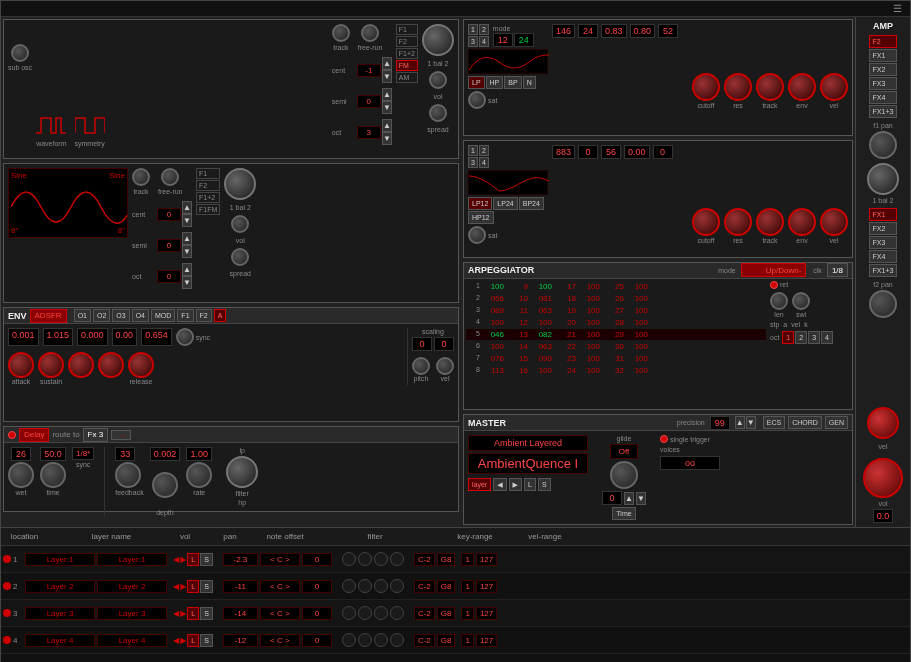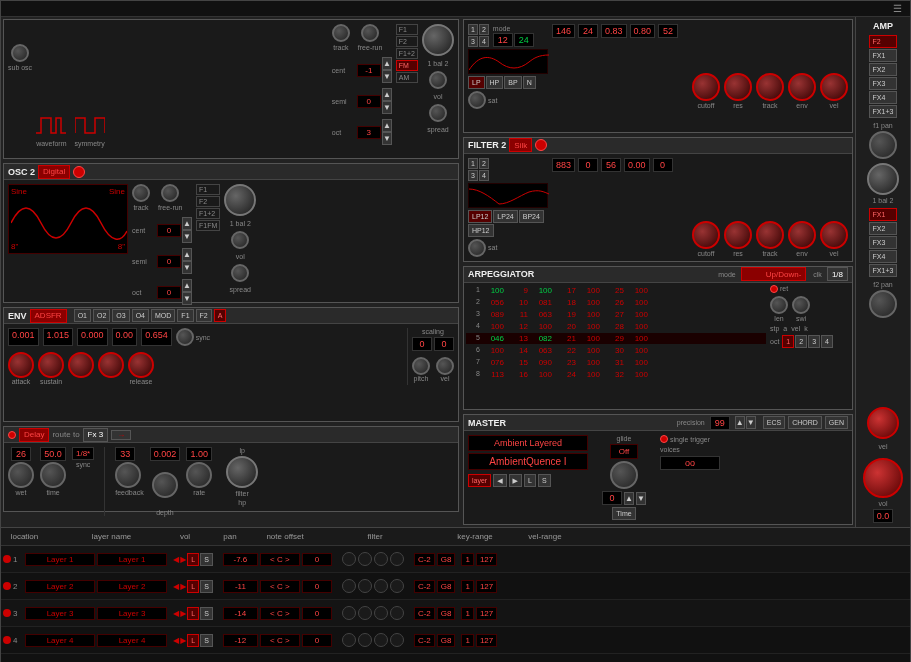--- a/index.html
+++ b/index.html
@@ -369,25 +369,20 @@
             <span class="col-label">1 bal 2</span>
             <div class="knob-small"></div>
             <span class="col-label">vol</span>
             <div class="knob-small"></div>
             <span class="col-label">spread</span>
           </div>
         </div>
       </div>
 
       <div class="osc-block osc2" style="margin:2px; border:1px solid #555;">
-        <div class="block-header">
-          <span style="color:#eee; font-size:9px; font-weight:bold;">OSC 2</span>
-          <div class="label-box label-red" style="cursor:pointer;">Digital</div>
-          <div class="power-btn"></div>
-        </div>
         <div class="block-content" style="display:flex; gap:4px; padding:4px;">
 
           <div style="background:#000; border:1px solid #440000; width:120px; height:70px; position:relative; overflow:hidden;">
             <div style="color:#cc0000; font-size:8px; position:absolute; top:2px; left:2px;">Sine</div>
             <svg width="116" height="60" style="position:absolute; top:8px; left:2px;">
               <path d="M0,30 C10,10 20,10 30,30 C40,50 50,50 60,30 C70,10 80,10 90,30 C100,50 110,50 116,38" stroke="#cc0000" stroke-width="1.5" fill="none"></path>
             </svg>
             <div style="color:#cc0000; font-size:8px; position:absolute; top:2px; right:2px;">Sine</div>
             <div style="color:#cc0000; font-size:8px; position:absolute; bottom:2px; left:2px;">8"</div>
             <div style="color:#cc0000; font-size:8px; position:absolute; bottom:2px; right:2px;">8"</div>
@@ -650,25 +645,20 @@
               </div>
               <div style="display:flex; flex-direction:column; align-items:center; gap:1px;">
                 <div class="knob" style="width:28px;height:28px;background:radial-gradient(circle at 35% 35%,#993333,#330000);border-color:#cc0000;"></div>
                 <span class="col-label">vel</span>
               </div>
             </div>
           </div>
         </div>
 
         <div class="osc-block" style="margin:2px; border:1px solid #555; height:128px;">
-          <div class="block-header">
-            <span style="color:#eee; font-size:9px; font-weight:bold;">FILTER 2</span>
-            <div class="label-box label-red" style="cursor:pointer;">Silk</div>
-            <div class="power-btn"></div>
-          </div>
           <div class="block-content" style="display:flex; gap:4px; padding:4px;">
             <div style="display:flex; flex-direction:column; gap:2px;">
               <div style="display:flex; gap:2px; align-items:center;">
                 <div style="display:grid; grid-template-columns:1fr 1fr; gap:1px; margin-right:2px;">
                   <div style="background:#333; border:1px solid #555; color:#ccc; font-size:7px; padding:1px 2px; text-align:center;">1</div>
                   <div style="background:#333; border:1px solid #555; color:#ccc; font-size:7px; padding:1px 2px; text-align:center;">2</div>
                   <div style="background:#333; border:1px solid #555; color:#ccc; font-size:7px; padding:1px 2px; text-align:center;">3</div>
                   <div style="background:#333; border:1px solid #555; color:#ccc; font-size:7px; padding:1px 2px; text-align:center;">4</div>
                 </div>
               </div>
@@ -869,21 +859,21 @@
               <div class="stepper-btn">▼</div>
             </div>
             <div class="btn-small" style="margin-left:4px;">ECS</div>
             <div class="btn-small">CHORD</div>
             <div class="btn-small">GEN</div>
           </div>
           <div class="block-content" style="display:flex; gap:6px; padding:4px;">
 
             <div style="display:flex; flex-direction:column; gap:2px; width:120px;">
               <div style="background:#000; border:1px solid #440000; color:#ff4444; font-size:9px; padding:2px 4px; text-align:center;">Ambient Layered</div>
-              <div style="background:#000; border:1px solid #440000; color:#ff4444; font-size:10px; padding:2px 4px; text-align:center;">AmbientQuence I</div>
+              <div style="background:#000; border:1px solid #440000; color:#ff4444; font-size:13px; padding:2px 4px; text-align:center;">AmbientQuence I</div>
               <div style="display:flex; gap:2px; margin-top:2px;">
                 <div class="btn-small btn-red">layer</div>
                 <div class="btn-small">◀</div>
                 <div class="btn-small">▶</div>
                 <div class="btn-small">L</div>
                 <div class="btn-small">S</div>
               </div>
             </div>
 
             <div style="display:flex; flex-direction:column; align-items:center; gap:2px; width:60px;">
@@ -969,21 +959,21 @@
         <span style="color:#888;font-size:8px;">1</span>
       </div>
       <div style="background:#000;border:1px solid #440000;color:#cc0000;font-size:8px;padding:1px 4px;width:70px;text-align:center;">Layer 1</div>
       <div style="background:#000;border:1px solid #440000;color:#cc0000;font-size:8px;padding:1px 4px;width:70px;text-align:center;">Layer 1</div>
       <div style="display:flex;gap:1px;align-items:center;margin-left:4px;">
         <span style="color:#cc0000;font-size:8px;cursor:pointer;">◀</span>
         <span style="color:#cc0000;font-size:8px;cursor:pointer;">▶</span>
         <div class="btn-small btn-red">L</div>
         <div class="btn-small">S</div>
       </div>
-      <div style="background:#000;border:1px solid #440000;color:#ff4444;font-size:8px;padding:1px 4px;width:35px;text-align:center;margin-left:8px;">-7.6</div>
+      <div style="background:#000;border:1px solid #440000;color:#ff4444;font-size:8px;padding:1px 4px;width:35px;text-align:center;margin-left:8px;">-2.3</div>
       <div style="background:#000;border:1px solid #440000;color:#ff4444;font-size:8px;padding:1px 4px;width:40px;text-align:center;">&lt; C &gt;</div>
       <div style="background:#000;border:1px solid #440000;color:#ff4444;font-size:8px;padding:1px 4px;width:30px;text-align:center;">0</div>
       <div style="display:flex;gap:2px;margin-left:8px;">
         <div style="width:14px;height:14px;border-radius:50%;background:#1a1a1a;border:1px solid #444;"></div>
         <div style="width:14px;height:14px;border-radius:50%;background:#1a1a1a;border:1px solid #444;"></div>
         <div style="width:14px;height:14px;border-radius:50%;background:#1a1a1a;border:1px solid #444;"></div>
         <div style="width:14px;height:14px;border-radius:50%;background:#1a1a1a;border:1px solid #444;"></div>
       </div>
       <div style="display:flex;gap:2px;margin-left:8px;">
         <div style="background:#000;border:1px solid #440000;color:#ff4444;font-size:8px;padding:1px 3px;">C-2</div>

